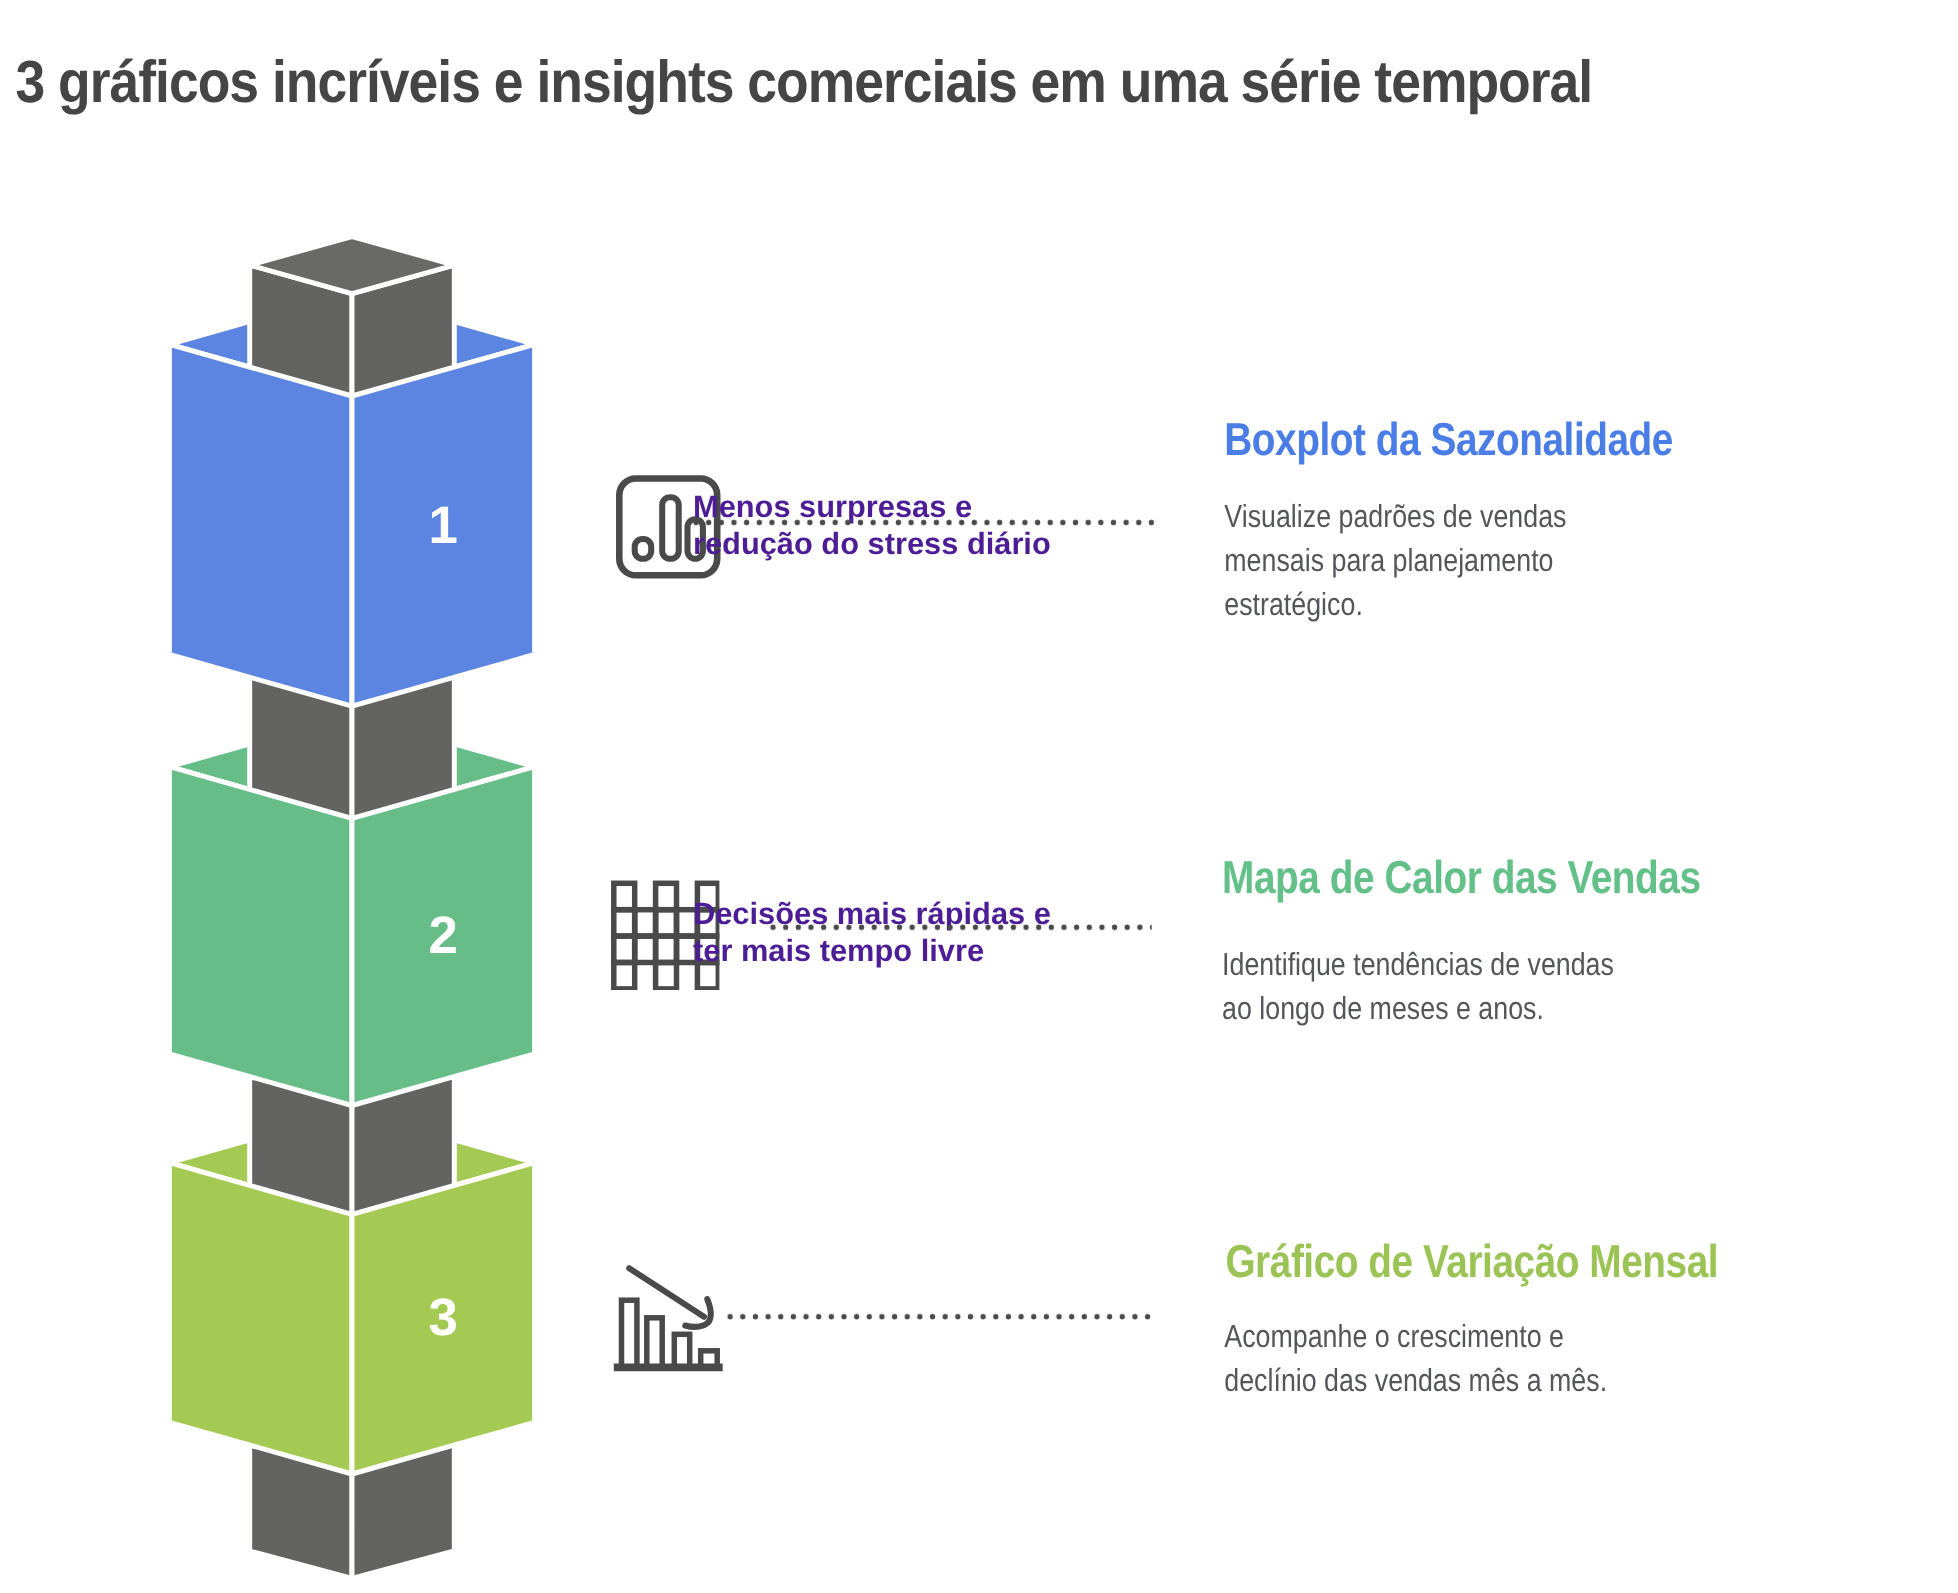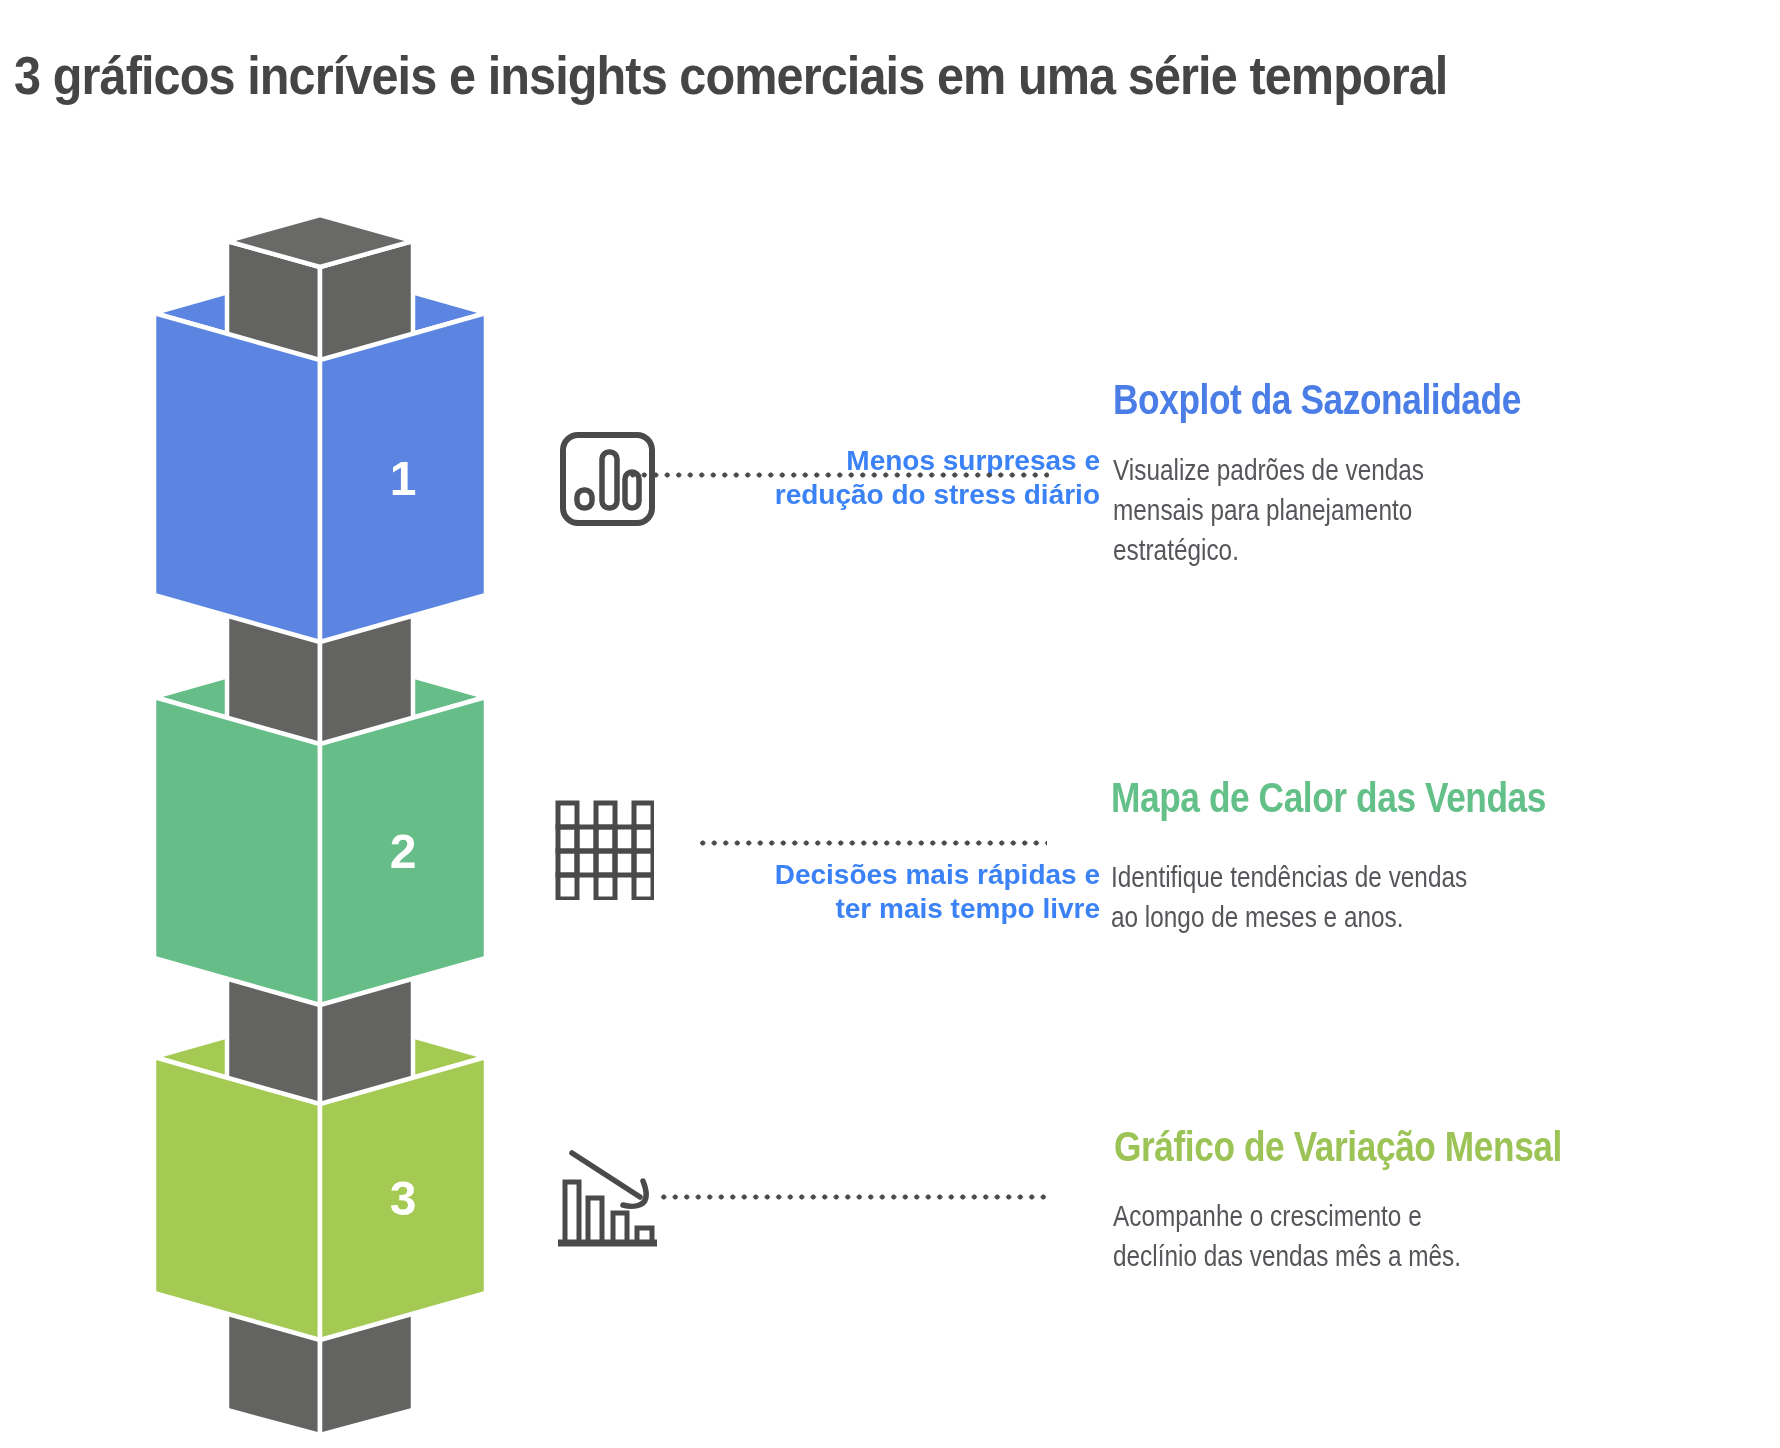--- a/index.html
+++ b/index.html
@@ -11,26 +11,26 @@
     position:absolute;left:14px;top:8px;
     font-size:54px;font-weight:800;color:#454545;letter-spacing:-1px;
     transform:scaleX(0.9);transform-origin:left top;white-space:nowrap;
   }
   .blocks-svg{position:absolute;left:0;top:0;}
   .icon-svg{position:absolute;}
   #icon-1{left:558px;top:430px;}
   #icon-2{left:553px;top:798px;}
   #icon-3{left:552px;top:1145px;}
   .benefit{
-    position:absolute;width:470px;text-align:right;
-    font-size:28px;font-weight:bold;line-height:34px;color:#3b82f6;
+    position:absolute;width:470px;text-align:left;
+    font-size:28px;font-weight:bold;line-height:34px;color:#4c1d95;
     white-space:pre-line;
   }
   #benefit-1{left:630px;top:444px;}
-  #benefit-2{left:630px;top:814px;margin-top:44px;}
+  #benefit-2{left:630px;top:814px;}
   #benefit-3{left:628px;top:1163px;}
   .dots{
     position:absolute;height:6px;background-repeat:repeat-x;
     background-image:radial-gradient(circle,#4a4a4a 2.3px,rgba(0,0,0,0) 2.8px);
     background-size:11.5px 6px;background-position:0 50%;
   }
   #dots-1{left:627px;top:472px;width:422px;}
   #dots-2{left:697px;top:840px;width:350px;}
   #dots-3{left:658px;top:1194px;width:390px;}
   .heading{

